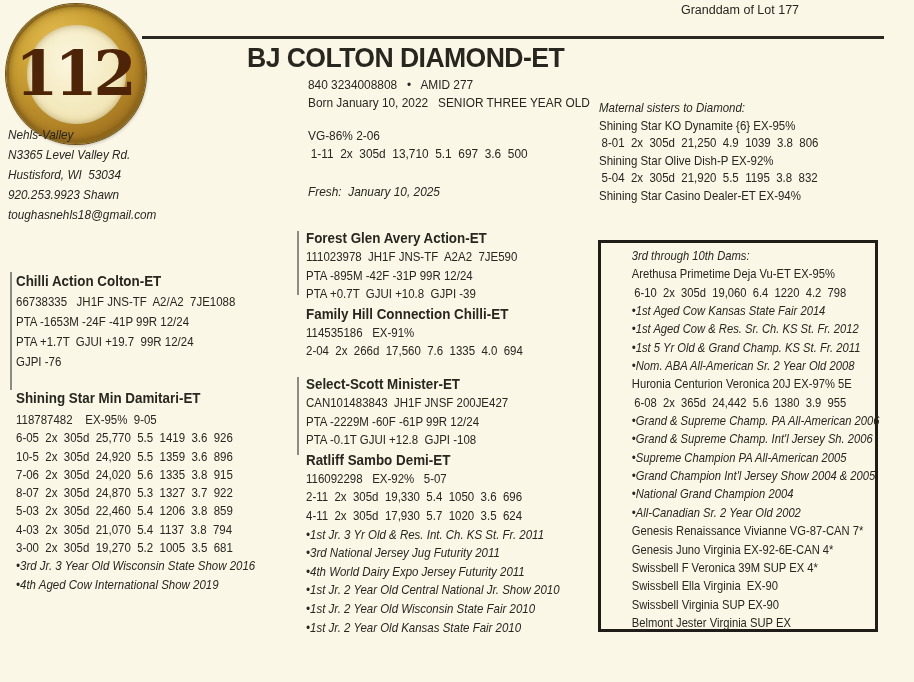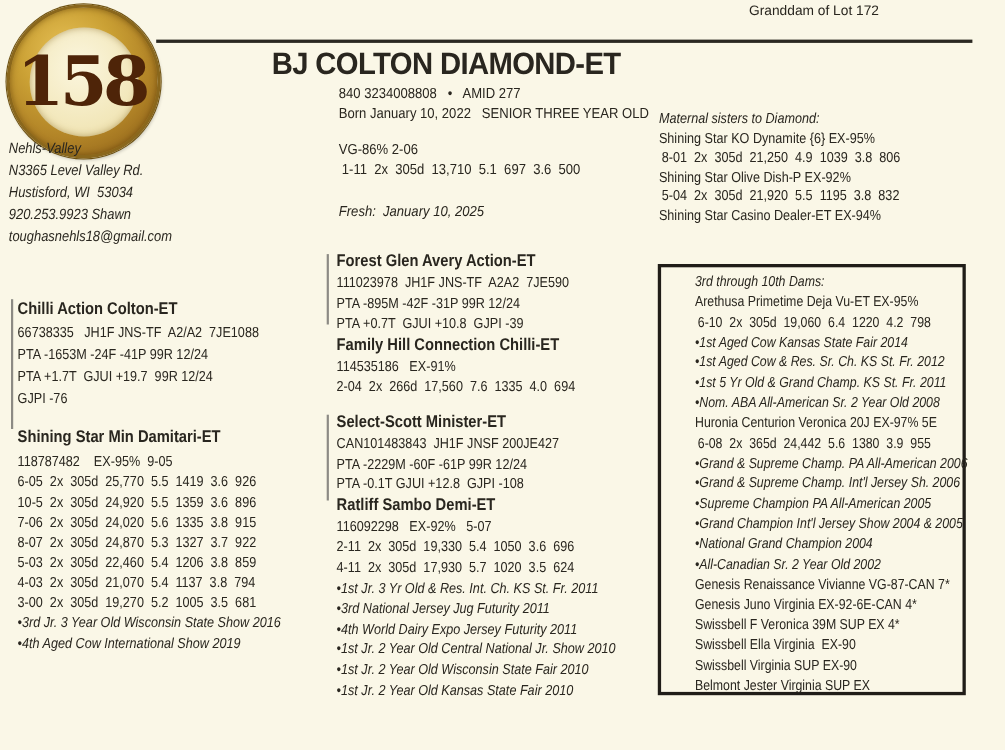--- a/index.html
+++ b/index.html
@@ -69,25 +69,25 @@
   .bracket-mid-a { left:297px; top:231px; height:64px; }
   .bracket-mid-b { left:297px; top:377px; height:78px; }
 </style>
 </head>
 <body>
 
 <div class="page">
 
   <div class="lot-badge">
     <div class="lot-badge-face">
-      <span class="lot-number">158</span>
-    </div>
-  </div>
-
-  <div class="top-note">Granddam of Lot 172</div>
+      <span class="lot-number">112</span>
+    </div>
+  </div>
+
+  <div class="top-note">Granddam of Lot 177</div>
   <div class="top-rule"></div>
 
   <div class="title">BJ COLTON DIAMOND-ET</div>
 
   <div class="animal-info condensed-wide">
     <div class="line reg">840 3234008808   •   AMID 277</div>
     <div class="line born">Born January 10, 2022   SENIOR THREE YEAR OLD</div>
     <div class="line score">VG-86% 2-06</div>
     <div class="line record">1-11  2x  305d  13,710  5.1  697  3.6  500</div>
     <div class="line fresh">Fresh:  January 10, 2025</div>

